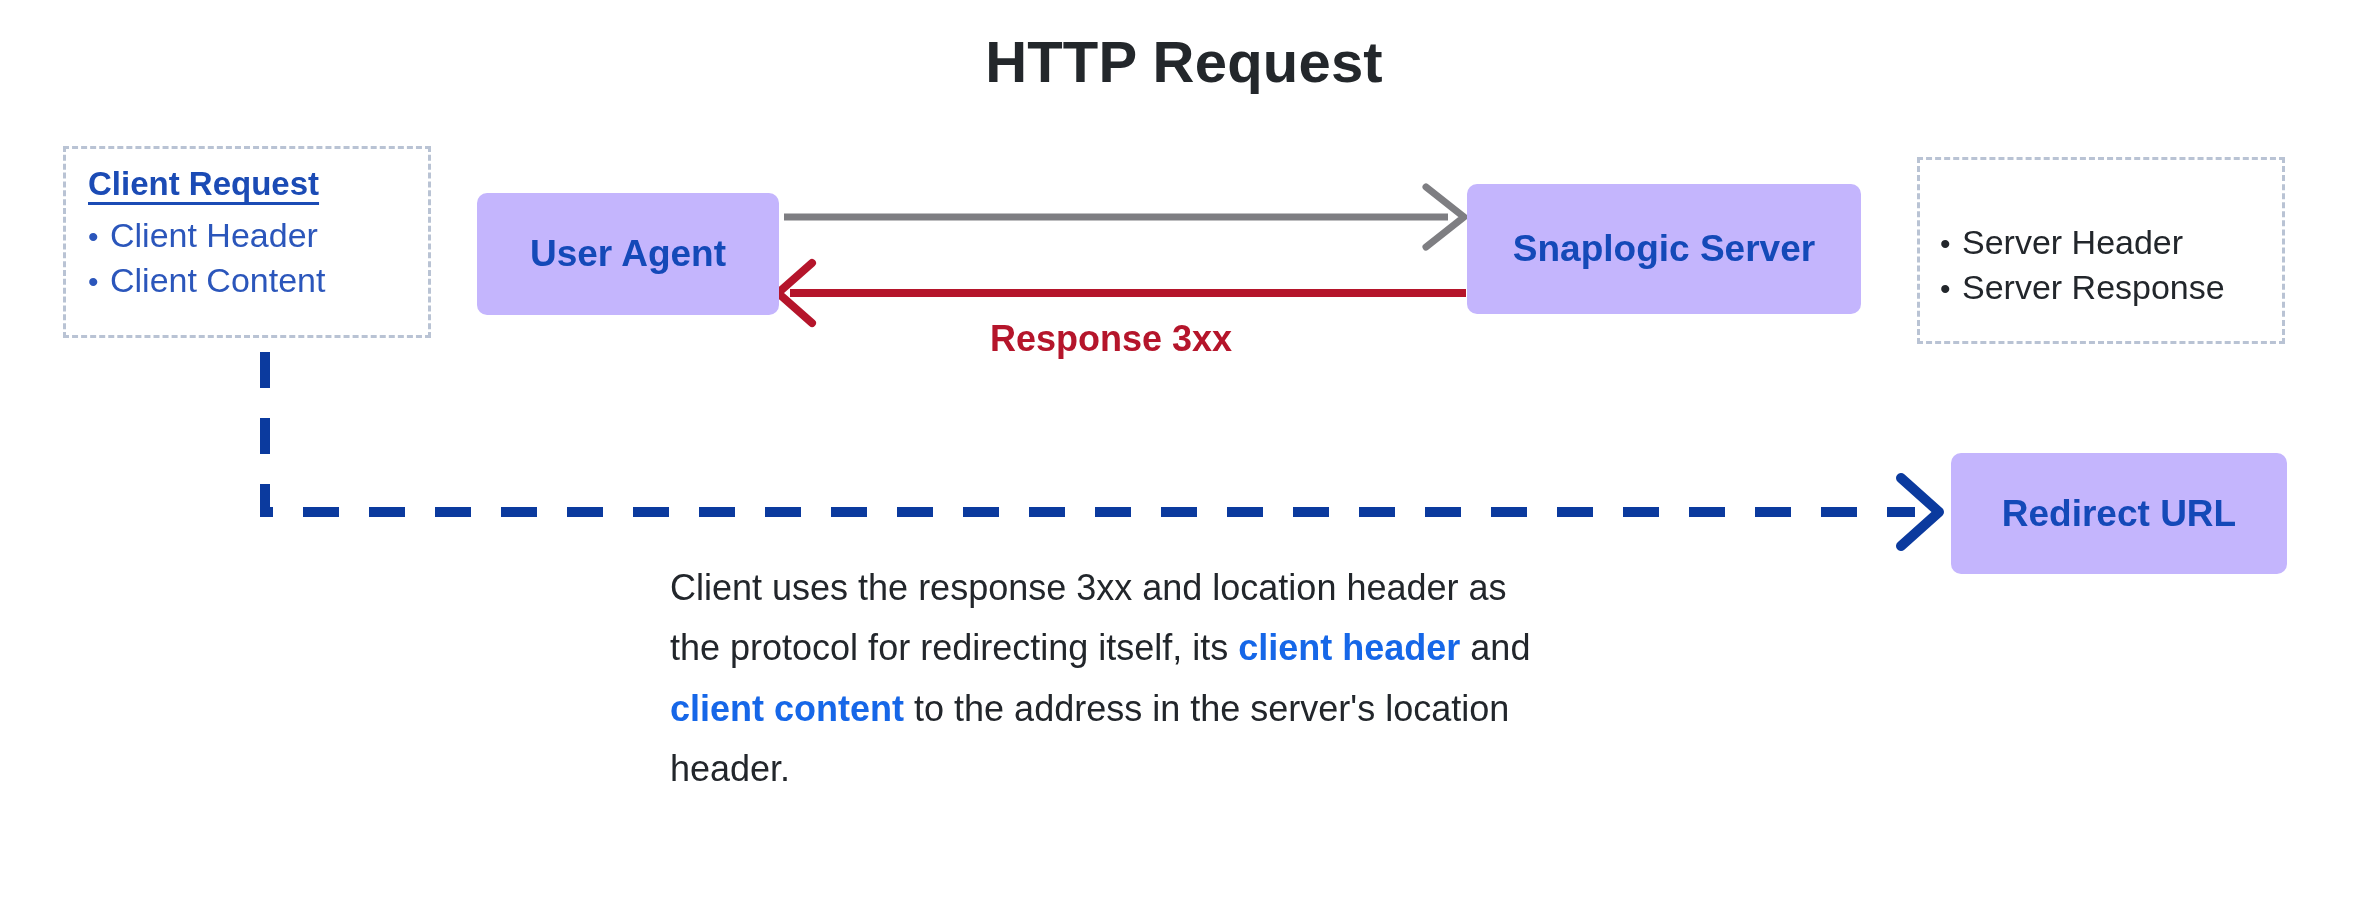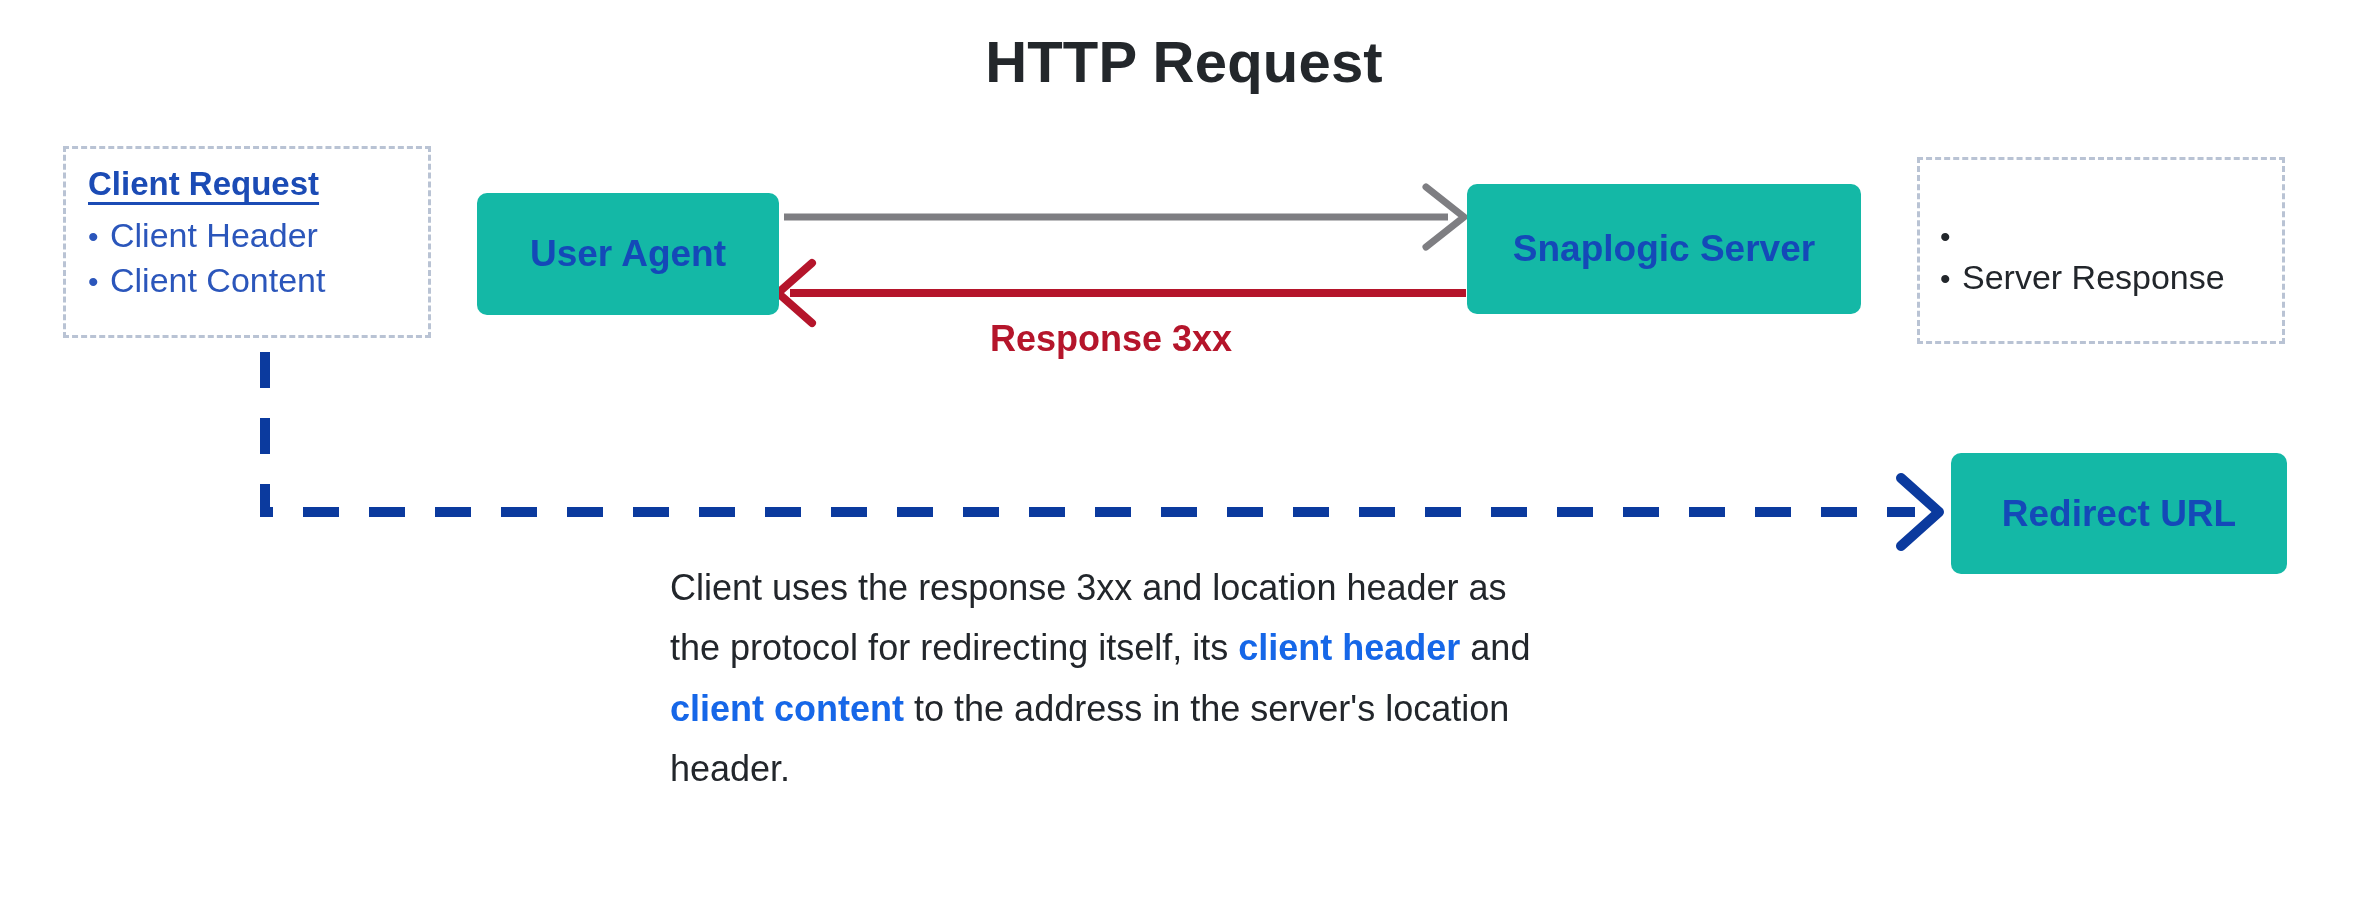--- a/index.html
+++ b/index.html
@@ -99,21 +99,21 @@
   .bullet-dot {
     display: inline-block;
     width: 22px;
     font-size: 30px;
     line-height: 1;
   }
 
   
   .node-box {
     position: absolute;
-    background: #14b8a6;
+    background: #c4b5fd;
     border-radius: 10px;
     display: flex;
     align-items: center;
     justify-content: center;
     color: #1449b8;
     font-size: 37px;
     font-weight: 600;
     white-space: nowrap;
     box-sizing: border-box;
   }
@@ -209,20 +209,21 @@
         <span class="bullet-dot">•</span>
         <span>Client Content</span>
       </li>
     </ul>
   </div>
 
   <div class="dashed-box" id="server-response-box">
     <ul class="bullet-list">
       <li class="bullet-item">
         <span class="bullet-dot">•</span>
+        <span>Server Header</span>
       </li>
       <li class="bullet-item">
         <span class="bullet-dot">•</span>
         <span>Server Response</span>
       </li>
     </ul>
   </div>
 
   <div class="node-box" id="node-user-agent">User Agent</div>
   <div class="node-box" id="node-redirect-url">Redirect URL</div>

